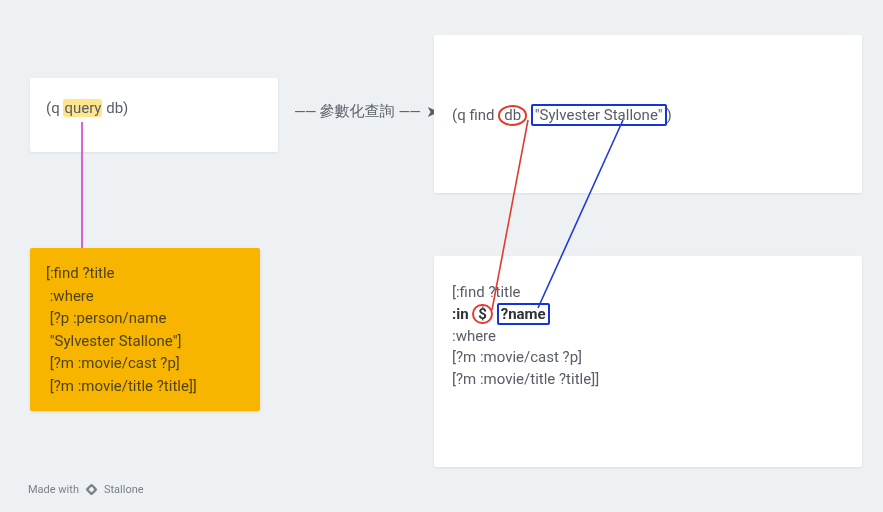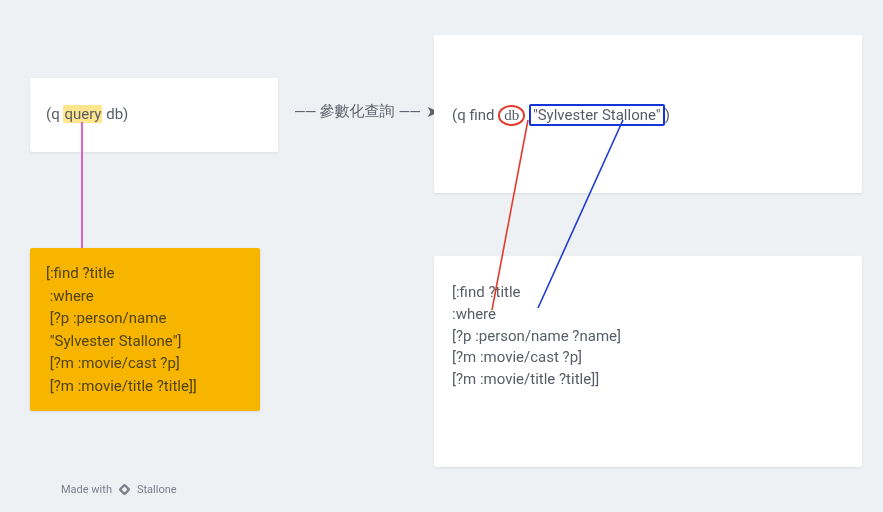--- a/index.html
+++ b/index.html
@@ -27,21 +27,21 @@
     position: absolute;
     color: #514316;
     font-size: 15px;
     line-height: 1.5;
     padding: 14px 16px;
   }
   
   #box-left {
     left: 30px; top: 78px;
     width: 248px; height: 74px;
-    padding: 26px 16px;
+    padding: 20px 16px;
   }
   
   #box-right {
     left: 434px; top: 35px;
     width: 428px; height: 158px;
     padding: 70px 18px;
   }
   
   #box-right2 {
     left: 434px; top: 256px;
@@ -49,39 +49,38 @@
     padding: 26px 18px;
   }
   .hl-yellow { background: #ffe58b; border-radius: 2px; padding: 0 1px; }
   .hl-blue   { border: 2px solid #1234d8; border-radius: 2px; padding: 0 2px; }
   .circ-red  {
     display: inline-block;
     border: 2px solid #e23b2e;
     border-radius: 50%;
     padding: 0 4px;
     line-height: 1.1;
-    font-family: Liberation Serif, serif;
   }
   #arrow-label {
     position: absolute;
     left: 290px; top: 102px;
     color: #5b5f68; font-size: 15px;
     display: flex; align-items: center;
   }
   #arrow-label .dash { letter-spacing: -1px; margin: 0 4px; }
   #arrow-label .head { font-size: 16px; margin-left: 2px; }
   pre { font-family: inherit; white-space: pre; }
   .bold { font-weight: 700; color: #2e3138; }
   
   #footer {
     position: absolute;
     left: 28px; bottom: 16px;
     font-size: 11px;
     color: #7b7f88;
-    display: flex; align-items: center; gap: 6px; margin-left: 33px;
+    display: flex; align-items: center; gap: 6px;
   }
   #footer svg { width: 13px; height: 13px; }
   
   #overlay {
     position: absolute; left:0; top:0;
     width: 883px; height: 512px;
     pointer-events: none;
   }
 </style>
 </head>
@@ -110,22 +109,24 @@
   <pre>[:find ?title
  :where
  [?p :person/name
  "Sylvester Stallone"]
  [?m :movie/cast ?p]
  [?m :movie/title ?title]]</pre>
 </div>
 
 <div id="box-right2" class="card-white">
   <div>[:find ?title</div>
+  <div>
+    <span class="bold"> :in </span><span class="circ-red bold">$</span><span> </span><span class="hl-blue bold">?name</span>
+  </div>
   <div> :where</div>
-  <div> [?p :person/name ?name]</div>
   <div> [?m :movie/cast ?p]</div>
   <div> [?m :movie/title ?title]]</div>
 </div>
 
 <svg id="overlay">
 
   <line x1="82" y1="122" x2="82" y2="248" stroke="#d63cc6" stroke-width="1.6"></line>
 
   <line x1="528" y1="120" x2="492" y2="310" stroke="#e23b2e" stroke-width="1.6"></line>
 

